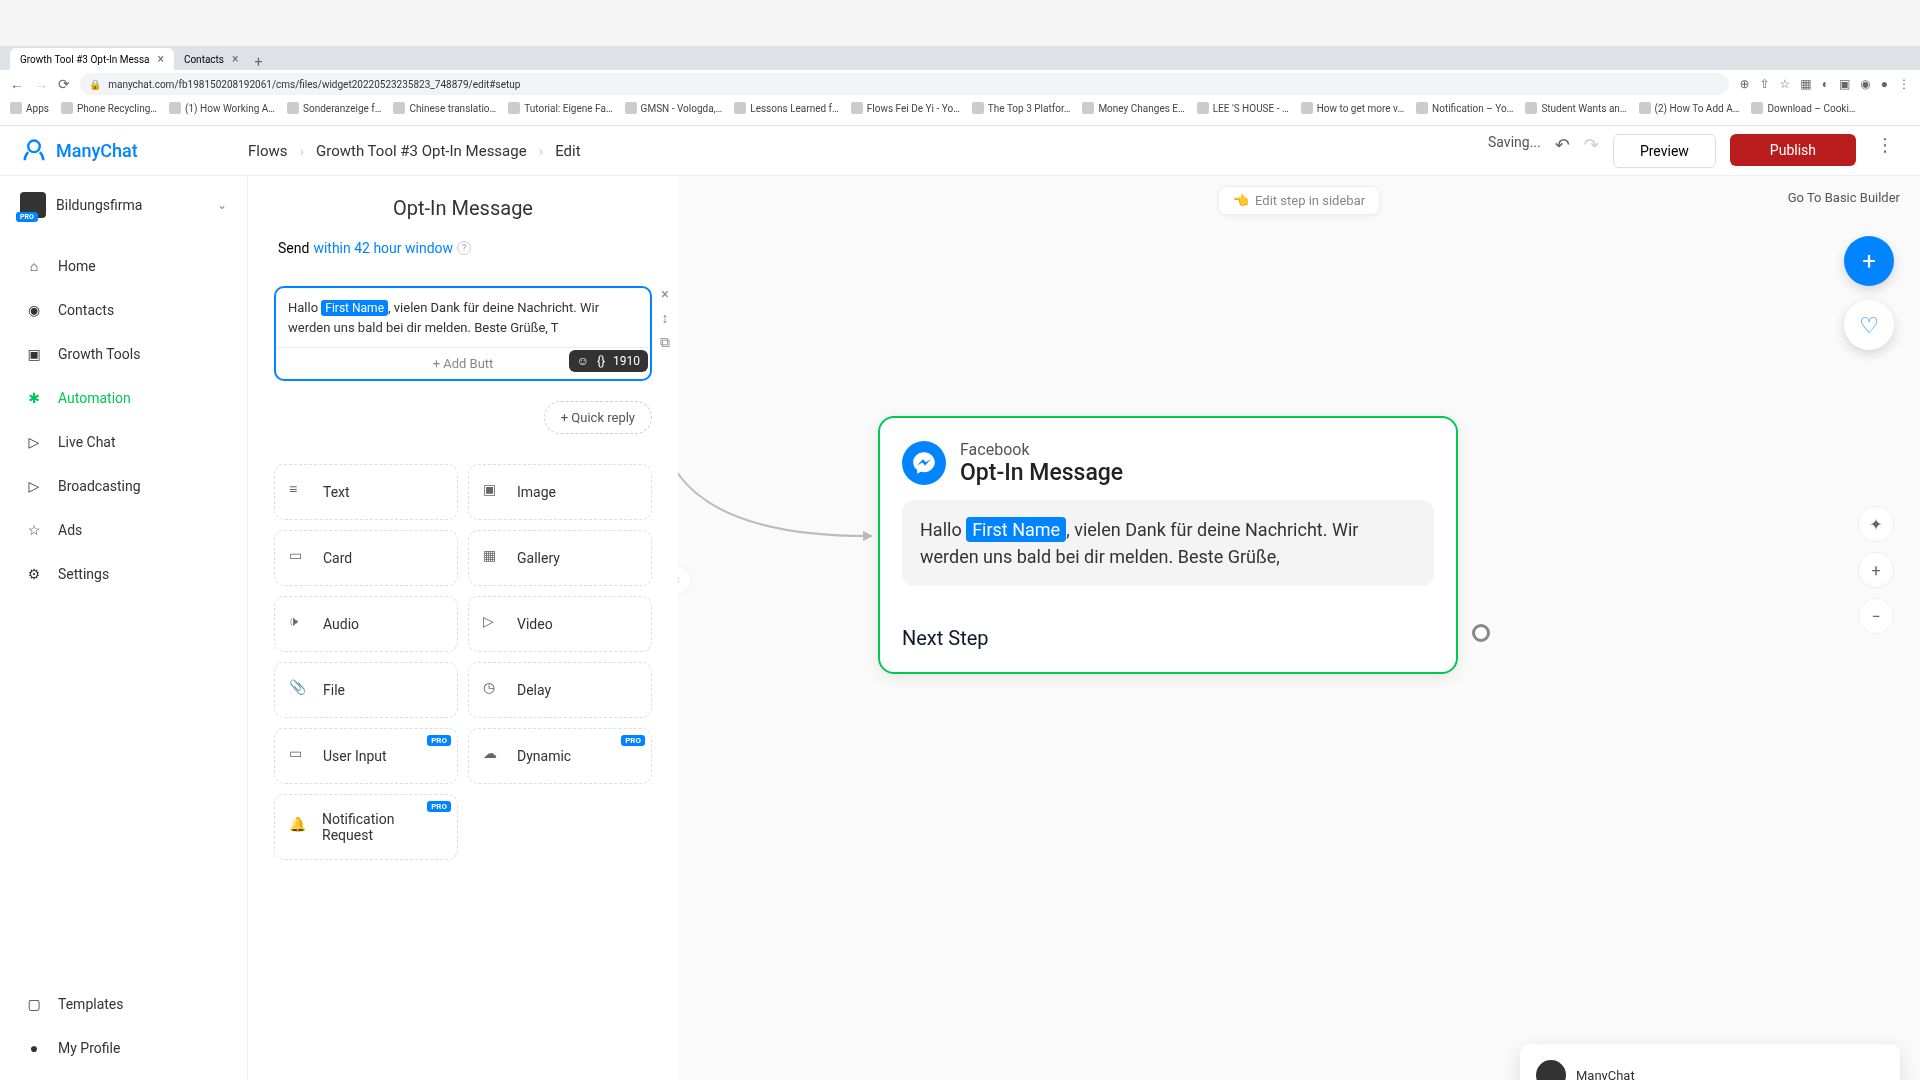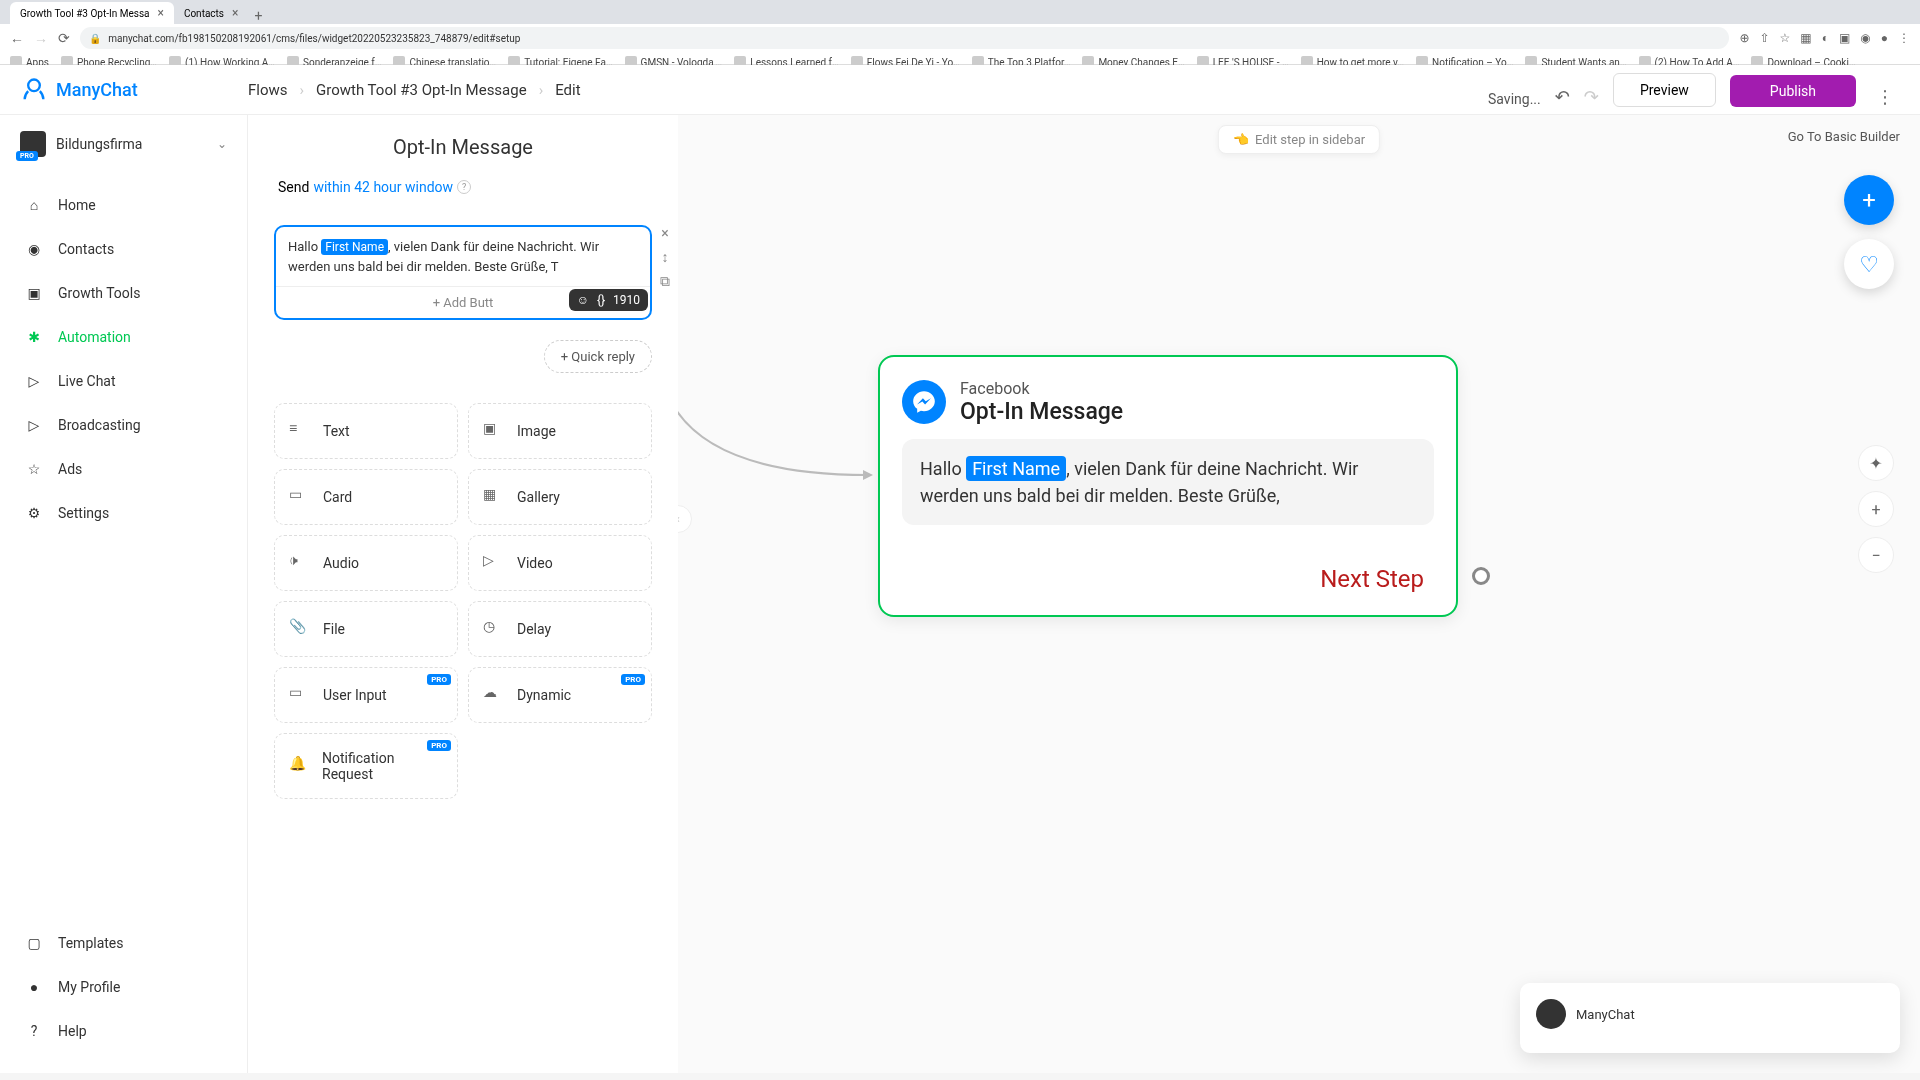--- a/index.html
+++ b/index.html
@@ -1,44 +1,44 @@
 <!DOCTYPE html>
 <html><head>
 <meta charset="utf-8">
 <style>
 * { margin: 0; padding: 0; box-sizing: border-box; font-family: -apple-system, BlinkMacSystemFont, "Segoe UI", Roboto, sans-serif; }
 body { background: #f5f5f5; width: 1920px; height: 1080px; overflow: hidden; position: relative; }
 
 
-.browser-chrome { height: 65px; background: #fff; border-bottom: 1px solid #ddd; }
+.browser-chrome { height: 80px; background: #fff; border-bottom: 1px solid #ddd; margin-top: 46px; }
 .tab-bar { height: 24px; background: #dee1e6; display: flex; align-items: flex-end; padding-left: 10px; }
 .tab { height: 22px; padding: 0 10px; display: flex; align-items: center; gap: 8px; font-size: 10px; border-radius: 6px 6px 0 0; max-width: 180px; }
 .tab.active { background: #fff; }
 .tab-close { font-size: 12px; color: #666; cursor: pointer; }
 .tab-add { width: 20px; text-align: center; font-size: 14px; color: #666; cursor: pointer; }
 .addr-bar { height: 28px; display: flex; align-items: center; padding: 0 10px; gap: 10px; }
 .nav-btn { color: #666; font-size: 14px; cursor: pointer; }
 .url-bar { flex: 1; background: #f1f3f4; border-radius: 14px; height: 22px; display: flex; align-items: center; padding: 0 10px; font-size: 10px; color: #333; gap: 6px; }
 .addr-icons { display: flex; gap: 10px; color: #666; font-size: 12px; }
 .bookmarks-bar { height: 20px; display: flex; align-items: center; padding: 0 10px; gap: 12px; font-size: 10px; color: #444; overflow: hidden; }
 .bm { display: flex; align-items: center; gap: 4px; white-space: nowrap; cursor: pointer; }
 .bm-icon { width: 12px; height: 12px; background: #ccc; border-radius: 2px; }
 
 
 .app-header { height: 50px; background: #fff; display: flex; align-items: center; padding: 0 20px; border-bottom: 1px solid #eee; position: relative; z-index: 10; }
 .logo { display: flex; align-items: center; gap: 8px; color: #0084ff; font-size: 18px; font-weight: 500; width: 228px; }
 .logo-icon { width: 28px; height: 28px; }
 .breadcrumbs { display: flex; gap: 12px; font-size: 15px; color: #333; }
 .bc-sep { color: #ccc; }
-.header-right { margin-left: auto; display: flex; align-items: flex-end; gap: 14px; }
+.header-right { margin-left: auto; display: flex; align-items: flex-start; gap: 14px; }
 .saving { color: #555; font-size: 14px; }
 .undo-btn { font-size: 18px; color: #666; cursor: pointer; }
 .redo-btn { font-size: 18px; color: #ccc; }
 .btn-preview { padding: 8px 26px; border: 1px solid #ddd; border-radius: 6px; background: #fff; font-size: 14px; cursor: pointer; }
-.btn-publish { padding: 8px 40px; border-radius: 6px; background: #a21caf; color: #fff; font-size: 14px; cursor: pointer; border: none; }
+.btn-publish { padding: 8px 40px; border-radius: 6px; background: #b91c1c; color: #fff; font-size: 14px; cursor: pointer; border: none; }
 .more-btn { font-size: 18px; color: #666; cursor: pointer; padding: 0 6px; }
 
 
 .app-body { display: flex; height: calc(1080px - 72px - 50px); }
 .sidebar { width: 248px; background: #fff; border-right: 1px solid #eee; display: flex; flex-direction: column; }
 .org-select { padding: 16px 20px; display: flex; align-items: center; gap: 10px; cursor: pointer; }
 .org-avatar { width: 26px; height: 26px; background: #333; border-radius: 4px; position: relative; }
 .pro-badge { position: absolute; bottom: -4px; left: -4px; background: #0084ff; color: #fff; font-size: 7px; padding: 1px 4px; border-radius: 3px; font-weight: bold; }
 .org-name { font-size: 14px; color: #333; flex: 1; }
 .chev { color: #888; font-size: 12px; }
@@ -89,21 +89,21 @@
 
 
 .flow-card { position: absolute; left: 200px; top: 240px; width: 580px; background: #fff; border: 2px solid #00c853; border-radius: 16px; padding: 22px; box-shadow: 0 4px 16px rgba(0,0,0,0.08); }
 .flow-card-header { display: flex; align-items: center; gap: 14px; margin-bottom: 14px; }
 .fb-icon { width: 44px; height: 44px; background: #0084ff; border-radius: 50%; display: flex; align-items: center; justify-content: center; }
 .fb-icon svg { width: 26px; height: 26px; }
 .flow-title-small { font-size: 16px; color: #555; }
 .flow-title-big { font-size: 23px; color: #222; font-weight: 500; }
 .flow-msg { background: #f4f4f4; border-radius: 12px; padding: 16px 18px; font-size: 18px; line-height: 1.5; color: #333; margin-bottom: 40px; }
 .flow-fn-tag { background: #0084ff; color: #fff; padding: 2px 6px; border-radius: 4px; }
-.next-step { text-align: right; font-size: 24px; color: #b91c1c; position: relative; padding-right: 10px; }
+.next-step { text-align: left; font-size: 20px; color: #0f172a; position: relative; padding-right: 10px; }
 .connector { position: absolute; right: -34px; bottom: 30px; width: 18px; height: 18px; border: 3px solid #888; border-radius: 50%; background: #fff; }
 
 svg.curve { position: absolute; left: -30px; top: 220px; width: 240px; height: 200px; pointer-events: none; }
 
 
 .notif { position: absolute; right: 20px; bottom: 20px; width: 380px; background: #fff; border-radius: 10px; padding: 16px; box-shadow: 0 6px 20px rgba(0,0,0,0.12); }
 .notif-head { display: flex; align-items: center; gap: 10px; margin-bottom: 8px; }
 .notif-avatar { width: 30px; height: 30px; border-radius: 50%; background: #333; }
 .notif-title { font-size: 13px; color: #333; }
 .notif-body { font-size: 13px; color: #555; line-height: 1.4; }

